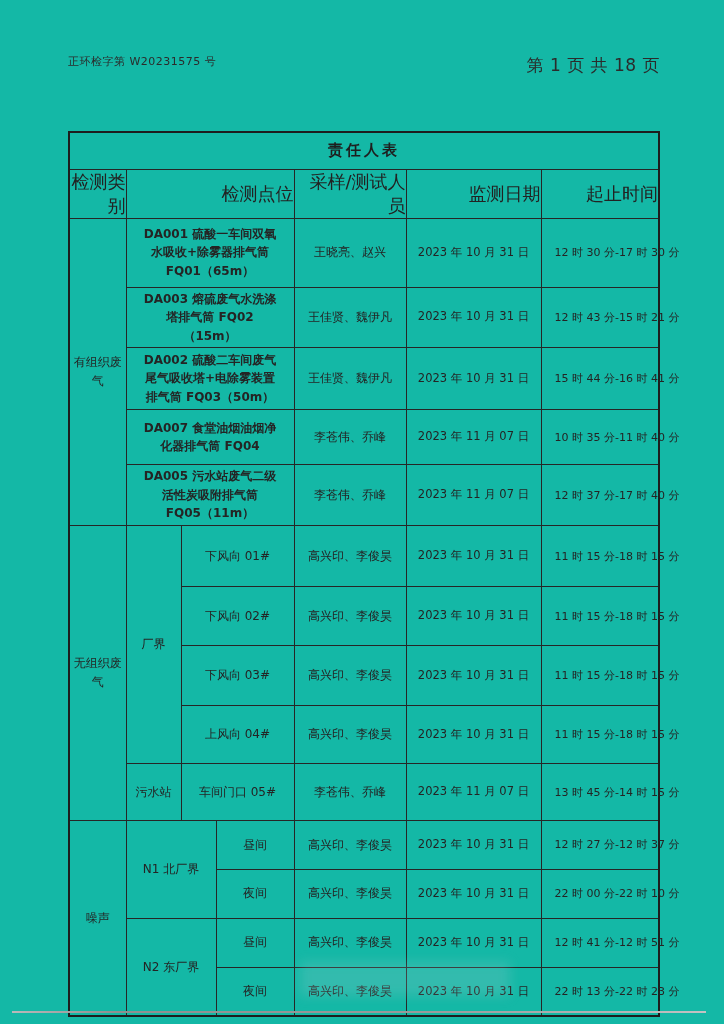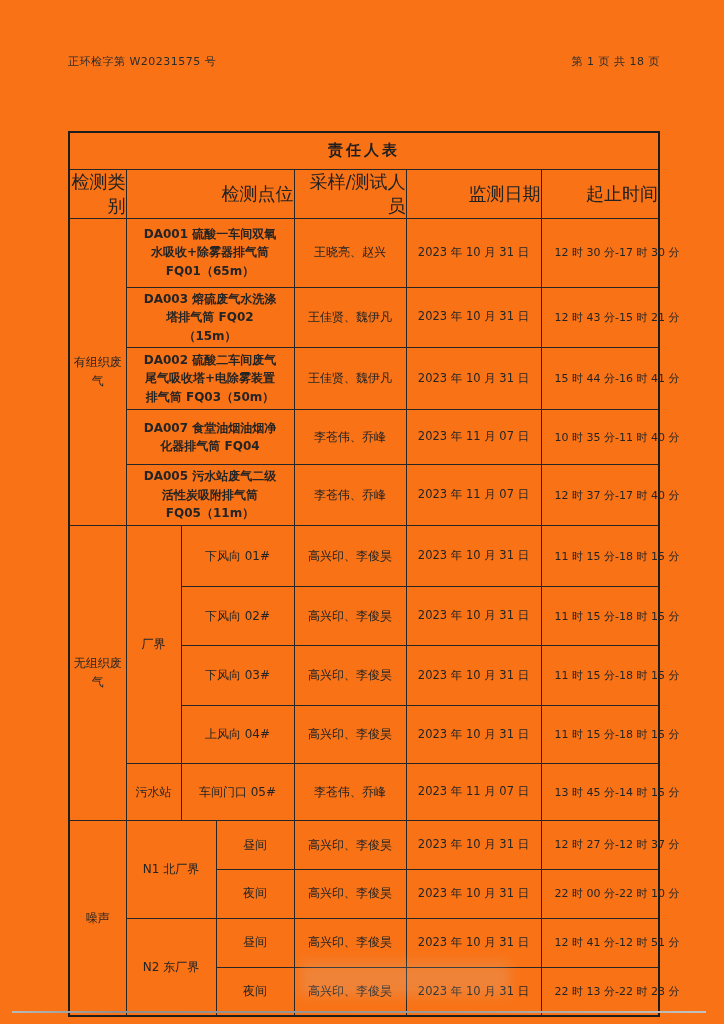--- a/index.html
+++ b/index.html
@@ -1,31 +1,31 @@
 <!DOCTYPE html>
 <html><head>
 <meta charset="utf-8">
 <style>
   * { margin:0; padding:0; box-sizing:border-box; }
   html,body { background:#ffffff; }
   .page {
     position:relative;
     width:724px; height:1024px;
-    background:#f97316;
+    background:#14b8a6;
     font-family:"DejaVu Sans","Liberation Sans",sans-serif;
     color:#262626;
     overflow:hidden;
   }
   .doc-number {
     position:absolute; left:68px; top:54px;
     font-size:11px; letter-spacing:0.5px; color:#2b2b2b;
   }
   .page-indicator {
     position:absolute; right:64px; top:54px;
-    font-size:11px; letter-spacing:0.5px; color:#2b2b2b;
+    font-size:17px; letter-spacing:0.5px; color:#2b2b2b;
   }
   table.resp {
     position:absolute; left:68px; top:85px;
     width:590px;
     border-collapse:collapse;
     table-layout:fixed;
     margin-top:46px;
   }
   table.resp, table.resp td {
     border:1px solid #262626;

